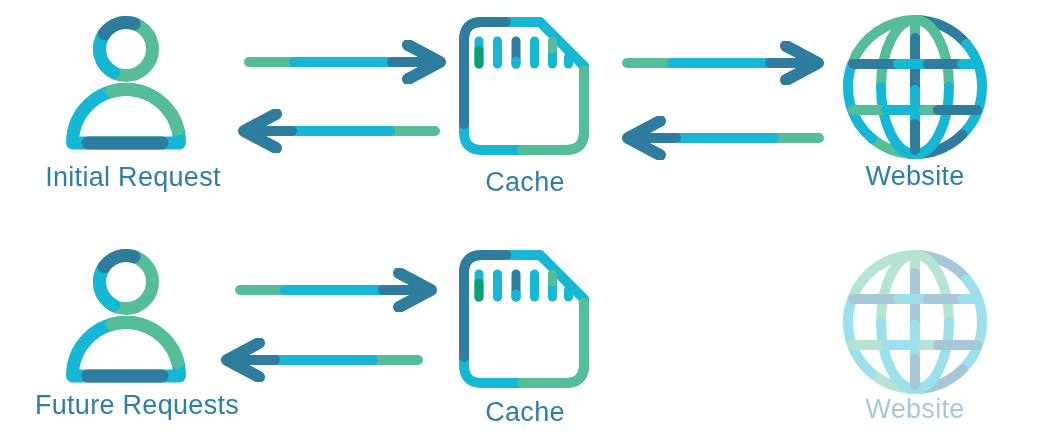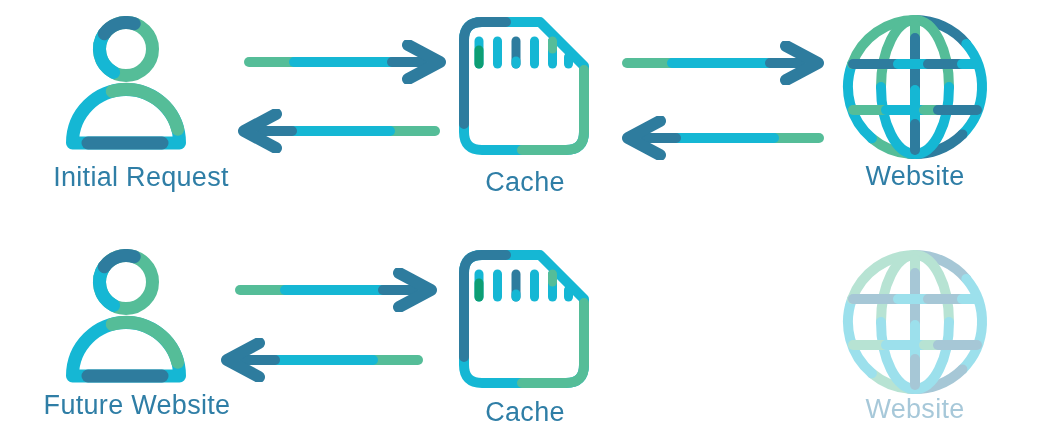--- a/index.html
+++ b/index.html
@@ -90,21 +90,21 @@
       </g>
     </symbol>
   </defs>
 </svg>
 
 <div class="canvas">
 
   <svg class="icon" style="left:60px;top:16px" width="132" height="140">
       <use href="#sym-user"></use>
     </svg>
-  <div class="label" style="left:21px;top:163px;width:240px">Initial Request</div>
+  <div class="label" style="left:13px;top:163px;width:240px">Initial Request</div>
 
   <svg class="icon" style="left:242px;top:40px" width="210" height="44">
       <use href="#sym-arrow-right"></use>
     </svg>
   <svg class="icon" style="left:232px;top:109px" width="210" height="44">
       <use href="#sym-arrow-left"></use>
     </svg>
 
   <svg class="icon" style="left:458px;top:16px" width="132" height="140">
       <use href="#sym-cache"></use>
@@ -119,21 +119,21 @@
     </svg>
 
   <svg class="icon" style="left:840px;top:12px" width="150" height="150">
       <use href="#sym-globe"></use>
     </svg>
   <div class="label" style="left:840px;top:162px;width:150px">Website</div>
 
   <svg class="icon" style="left:60px;top:249px" width="132" height="140">
       <use href="#sym-user"></use>
     </svg>
-  <div class="label" style="left:7px;top:391px;width:260px">Future Website</div>
+  <div class="label" style="left:7px;top:391px;width:260px">Future Requests</div>
 
   <svg class="icon" style="left:233px;top:268px" width="210" height="44">
       <use href="#sym-arrow-right"></use>
     </svg>
   <svg class="icon" style="left:215px;top:338px" width="210" height="44">
       <use href="#sym-arrow-left"></use>
     </svg>
 
   <svg class="icon" style="left:458px;top:249px" width="132" height="140">
       <use href="#sym-cache"></use>

